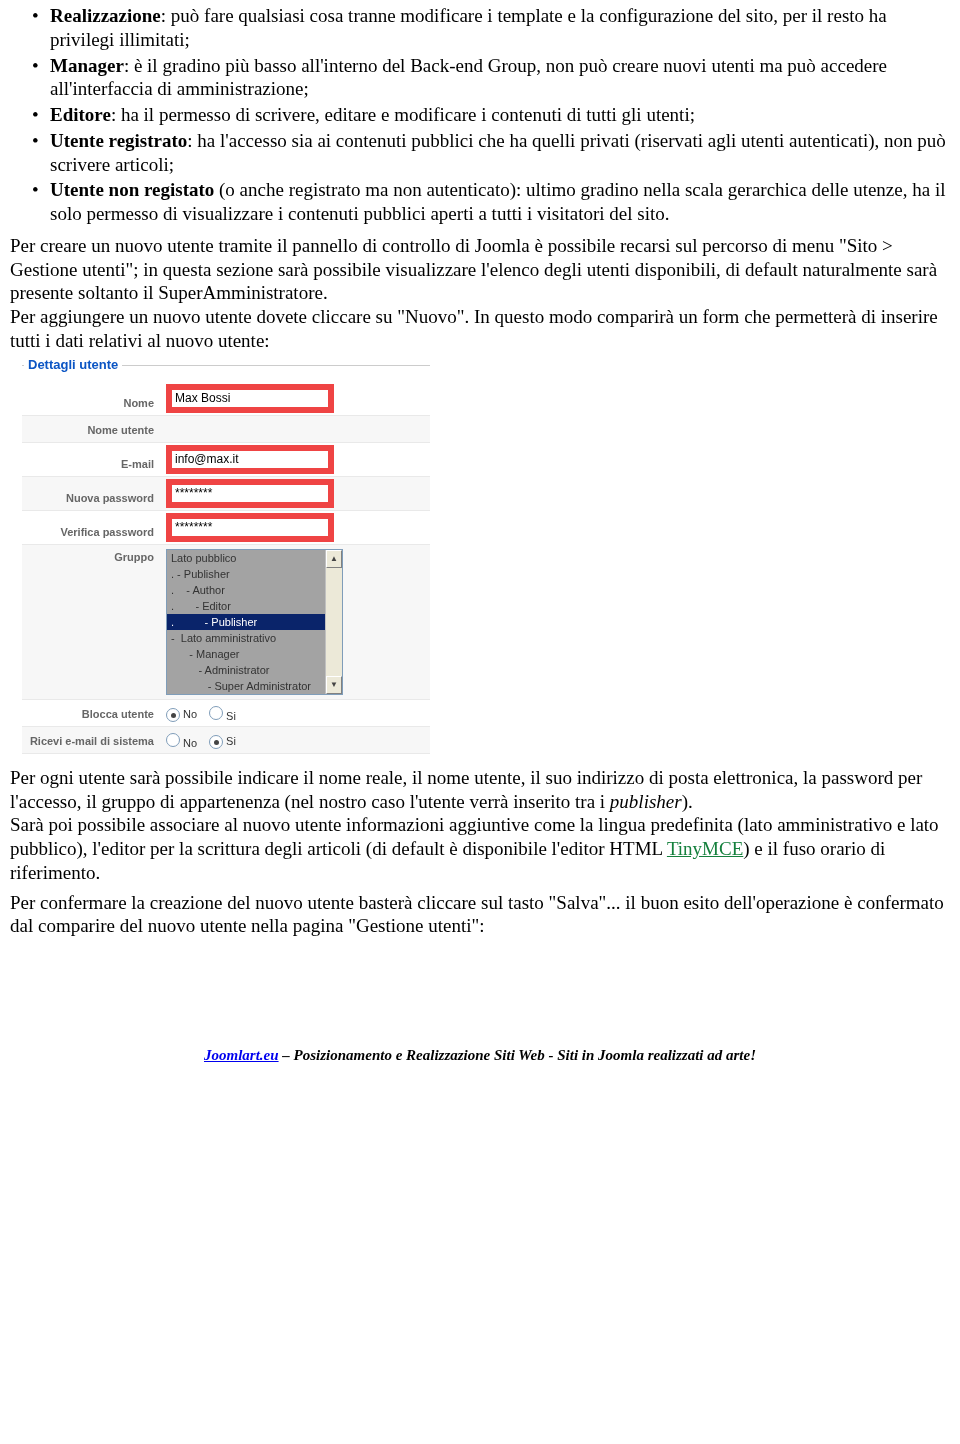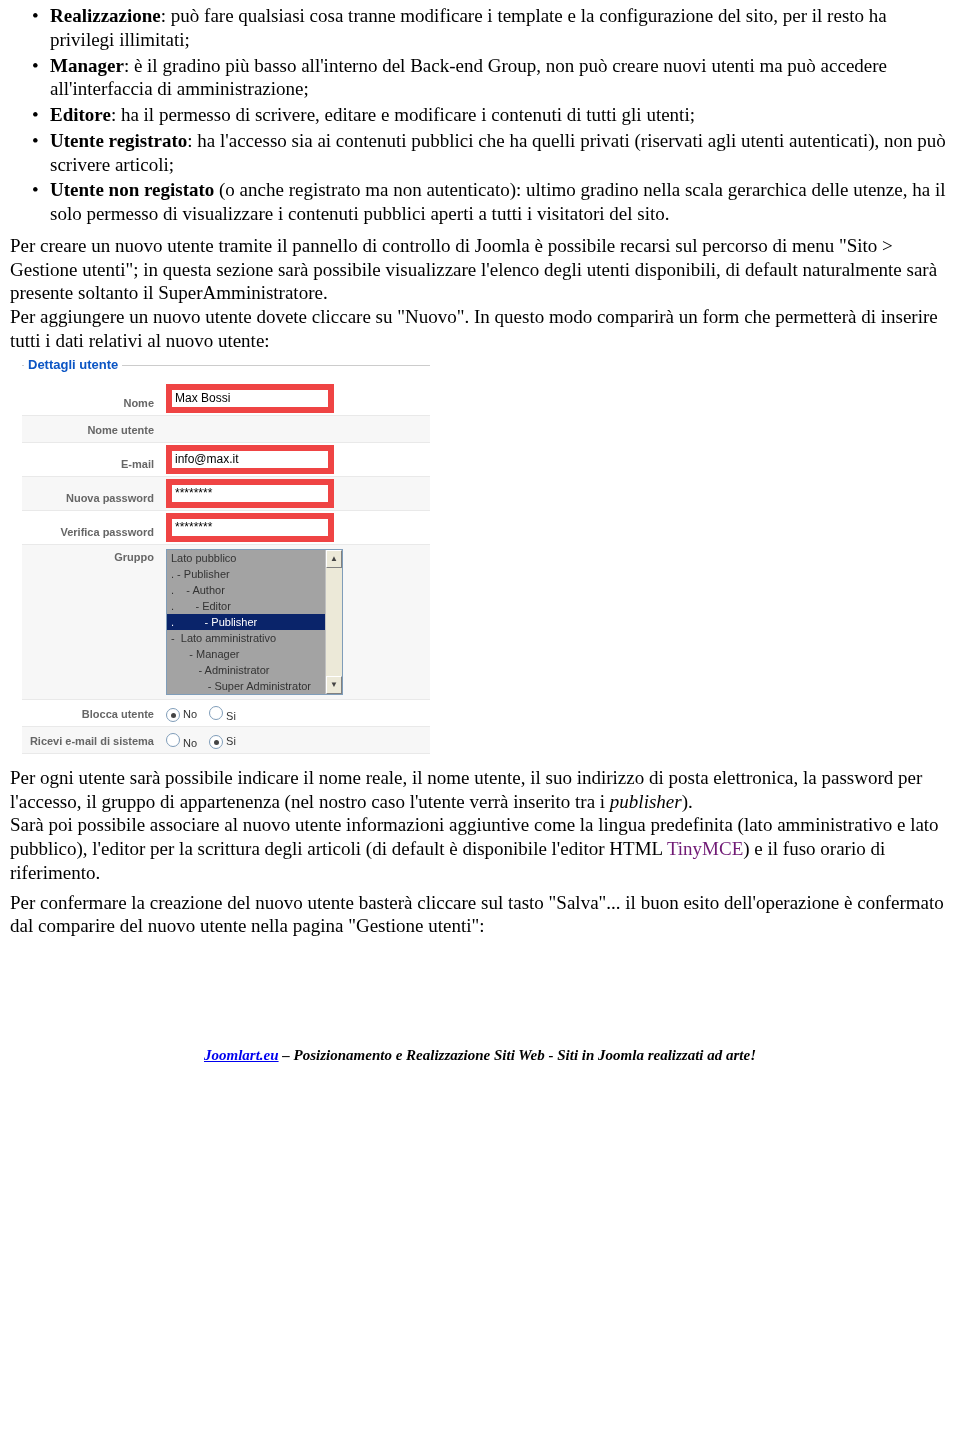--- a/index.html
+++ b/index.html
@@ -131,21 +131,21 @@
   .radio-group { display: flex; gap: 12px; align-items: center; font-size: 11px; }
   .radio-dot {
     width: 12px; height: 12px; border: 1px solid #7f9db9; border-radius: 50%;
     display: inline-flex; align-items: center; justify-content: center;
     margin-right: 3px; background: #fff;
   }
   .radio-dot.checked::after {
     content: ""; width: 5px; height: 5px; background: #444; border-radius: 50%;
   }
   .italic { font-style: italic; }
-  a.link { color: #701a75; }
+  a.link { color: #15803d; text-decoration: underline; }
   
   .footer {
     text-align: center;
     font-size: 15px;
     font-style: italic;
     font-weight: bold;
     color: #000;
     margin-top: 108px;
   }
   .footer a { color: #0000EE; text-decoration: underline; font-style: italic; font-weight: bold; margin-top: 24px;}

